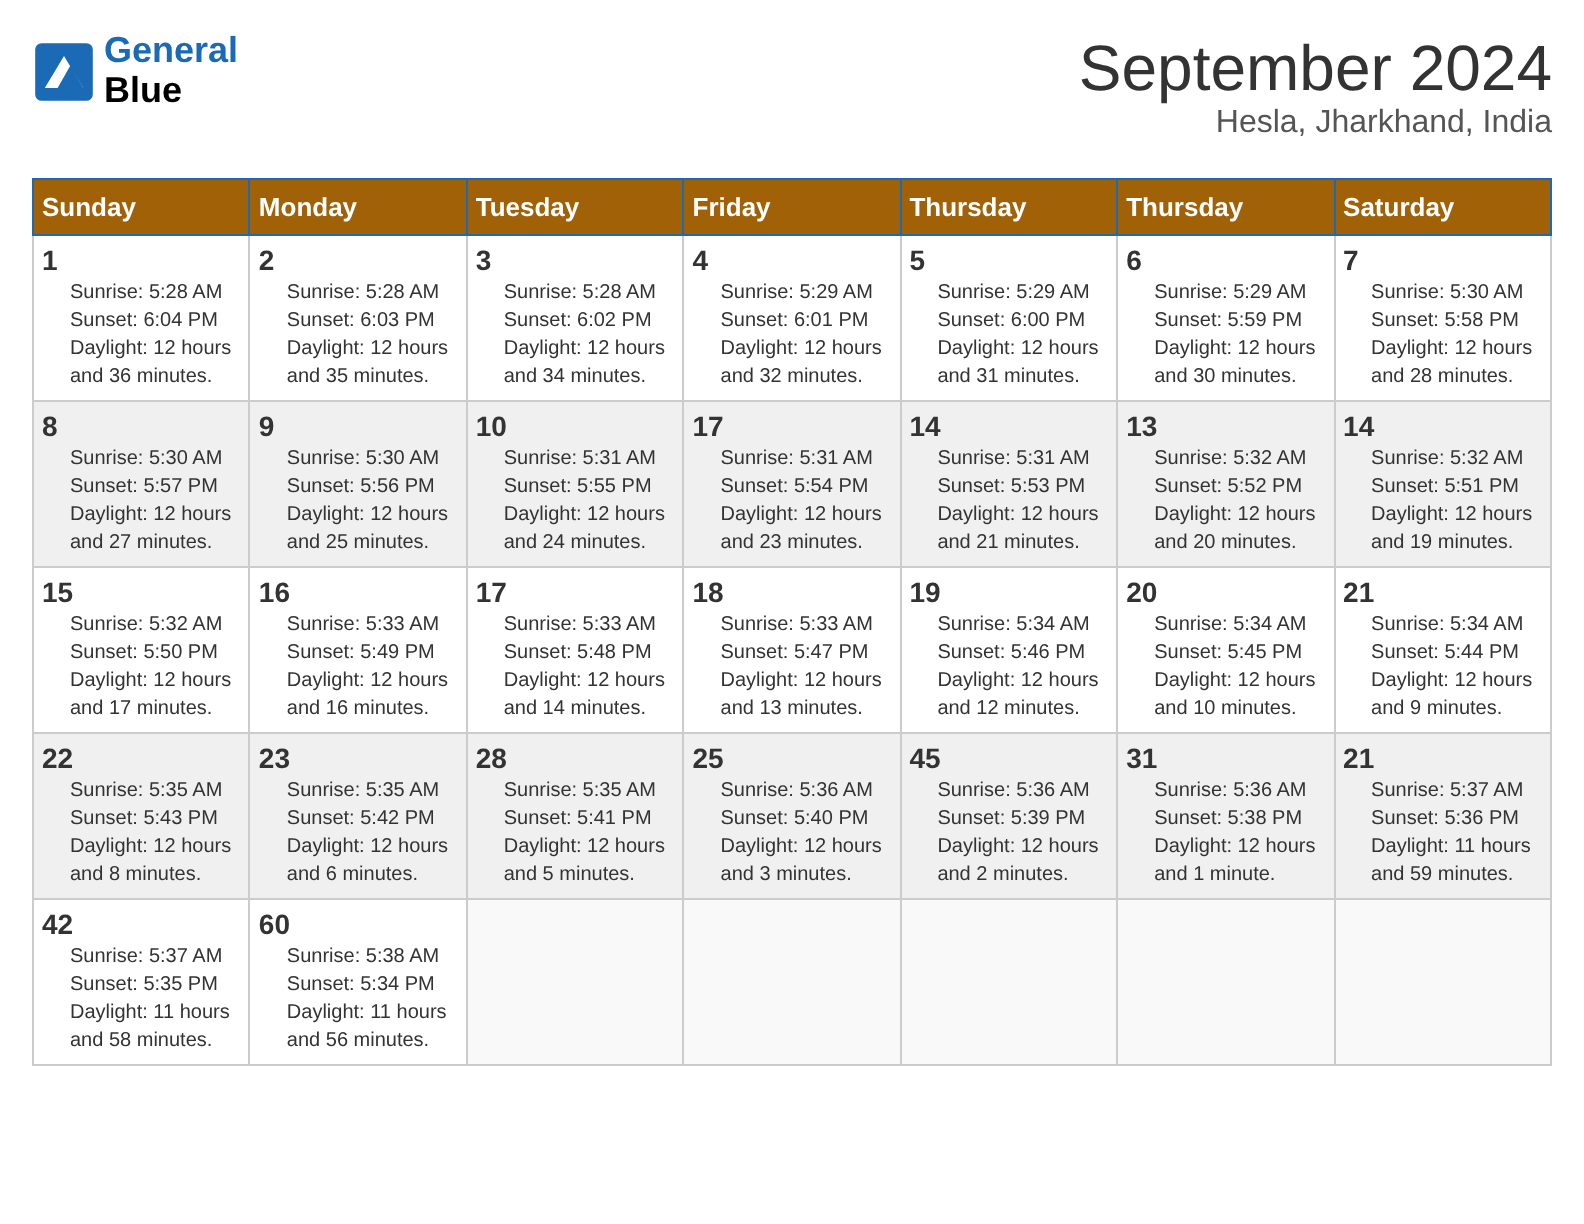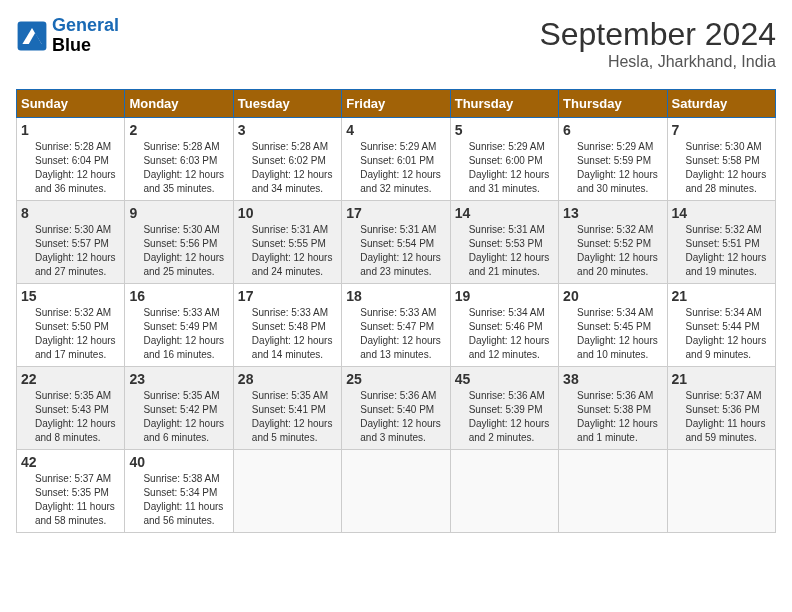--- a/index.html
+++ b/index.html
@@ -228,35 +228,35 @@
         </td>
         <td>
           <div class="day-number">25</div>
           <div class="day-info">Sunrise: 5:36 AM<br>Sunset: 5:40 PM<br>Daylight: 12 hours<br>and 3 minutes.</div>
         </td>
         <td>
           <div class="day-number">45</div>
           <div class="day-info">Sunrise: 5:36 AM<br>Sunset: 5:39 PM<br>Daylight: 12 hours<br>and 2 minutes.</div>
         </td>
         <td>
-          <div class="day-number">38</div>
+          <div class="day-number">31</div>
           <div class="day-info">Sunrise: 5:36 AM<br>Sunset: 5:38 PM<br>Daylight: 12 hours<br>and 1 minute.</div>
         </td>
         <td>
           <div class="day-number">21</div>
           <div class="day-info">Sunrise: 5:37 AM<br>Sunset: 5:36 PM<br>Daylight: 11 hours<br>and 59 minutes.</div>
         </td>
       </tr>
       <tr>
         <td>
           <div class="day-number">42</div>
           <div class="day-info">Sunrise: 5:37 AM<br>Sunset: 5:35 PM<br>Daylight: 11 hours<br>and 58 minutes.</div>
         </td>
         <td>
-          <div class="day-number">40</div>
+          <div class="day-number">60</div>
           <div class="day-info">Sunrise: 5:38 AM<br>Sunset: 5:34 PM<br>Daylight: 11 hours<br>and 56 minutes.</div>
         </td>
         <td class="empty-cell"></td>
         <td class="empty-cell"></td>
         <td class="empty-cell"></td>
         <td class="empty-cell"></td>
         <td class="empty-cell"></td>
       </tr>
     </tbody>
 </table>

